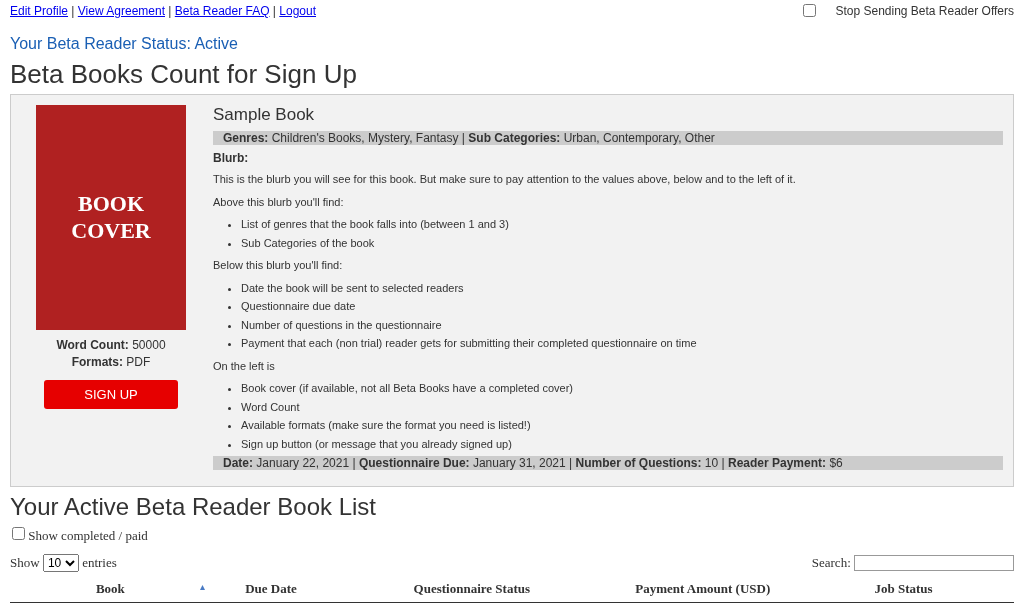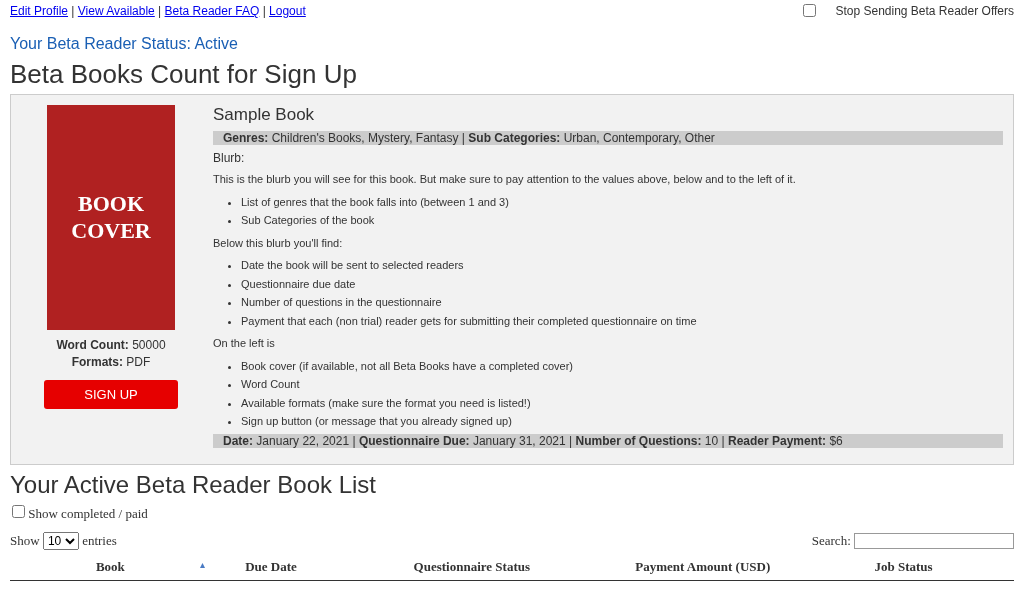--- a/index.html
+++ b/index.html
@@ -6,48 +6,48 @@
   body { font-family: Arial, sans-serif; font-size: 12px; color: #333; background: #fff; padding: 4px 10px; }
   .top-row { display: flex; justify-content: space-between; align-items: flex-start; }
   .nav-links a { color: #0000ee; text-decoration: underline; font-size: 12px; }
   .nav-links span { color: #333; }
   .stop-offers { font-size: 12px; display: flex; align-items: flex-start; gap: 19px; }
   .status-line { color: #1a5fb4; font-size: 16px; font-weight: 500; margin-top: 17px; font-family: 'Segoe UI', sans-serif; }
   h1.heading1 { font-size: 26px; font-weight: 400; color: #333; margin: 6px 0 4px 0; font-family: 'Segoe UI', sans-serif; }
   h2.heading2 { font-size: 24px; font-weight: 400; color: #333; margin: 6px 0 4px 0; font-family: 'Segoe UI', sans-serif; }
   .book-card { border: 1px solid #ccc; background: #f2f2f2; padding: 10px; display: flex; gap: 12px; margin-bottom: 6px; }
   .left-col { width: 180px; flex-shrink: 0; text-align: center; }
-  .cover { width: 128px; height: 225px; background: #b02121; color: #fff; display: flex; align-items: center; justify-content: center; font-family: Georgia, serif; font-size: 22px; font-weight: bold; text-align: center; margin: 0 auto 8px auto; line-height: 1.2; }
+  .cover { width: 150px; height: 225px; background: #b02121; color: #fff; display: flex; align-items: center; justify-content: center; font-family: Georgia, serif; font-size: 22px; font-weight: bold; text-align: center; margin: 0 auto 8px auto; line-height: 1.2; }
   .meta-line { font-size: 12px; margin: 3px 0; font-family: 'Segoe UI', sans-serif; }
   .meta-line b { font-weight: 600; }
   .signup-btn { background: #e60000; color: #fff; border: none; padding: 7px 0; width: 134px; font-size: 13px; border-radius: 3px; margin-top: 8px; cursor: pointer; }
   .right-col { flex: 1; font-family: 'Segoe UI', sans-serif; }
   .book-title { font-size: 17px; font-weight: 500; margin-bottom: 6px; }
   .genre-bar, .footer-bar { background: #cccccc; padding: 0 10px; font-size: 12px; margin-bottom: 6px; }
-  .blurb-label { font-weight: 400; font-size: 12px; margin-top: 4px; }
+  .blurb-label { font-weight: 700; font-size: 12px; margin-top: 4px; }
   .blurb-body { font-size: 11px; line-height: 1.5; }
   .blurb-body p { margin: 6px 0; }
   .blurb-body ul { margin: 4px 0 4px 28px; }
   .blurb-body li { margin: 2px 0; }
   .footer-bar b { font-weight: 600; }
   .show-completed { margin: 6px 0 10px 2px; font-size: 13px; font-family: 'Times New Roman', serif; }
   .table-controls-top { display: flex; justify-content: space-between; align-items: center; margin: 4px 0; font-family: 'Times New Roman', serif; font-size: 13px; }
   .table-controls-top select { font-size: 12px; }
   .search-box input { border: 1px solid #999; height: 16px; width: 160px; font-size: 11px; }
   table.data { width: 100%; border-collapse: collapse; font-family: 'Times New Roman', serif; font-size: 13px; }
   table.data th { background: #fff; border-bottom: 1px solid #333; padding: 5px 6px; text-align: center; font-weight: bold; position: relative; }
   table.data th.sort-asc::after { content: "▴"; color: #4a7bc4; font-size: 9px; position: absolute; right: 6px; top: 6px; }
 </style>
 </head>
 <body>
 
 <div class="top-row">
   <div class="nav-links">
     <a href="#">Edit Profile</a><span> | </span>
-    <a href="#">View Available</a><span> | </span>
+    <a href="#">View Agreement</a><span> | </span>
     <a href="#">Beta Reader FAQ</a><span> | </span>
     <a href="#">Logout</a>
   </div>
   <label class="stop-offers">
     <input type="checkbox" style="">
     <span>Stop Sending Beta Reader Offers</span>
   </label>
 </div>
 
 <div class="status-line">Your Beta Reader Status: Active</div>
@@ -62,20 +62,21 @@
     <button class="signup-btn">SIGN UP</button>
   </div>
   <div class="right-col">
     <div class="book-title">Sample Book</div>
     <div class="genre-bar">
       <b>Genres:</b> <span>Children's Books, Mystery, Fantasy</span> | <b>Sub Categories:</b> <span>Urban, Contemporary, Other</span>
     </div>
     <div class="blurb-label">Blurb:</div>
     <div class="blurb-body">
       <p>This is the blurb you will see for this book.  But make sure to pay attention to the values above, below and to the left of it.</p>
+      <p>Above this blurb you'll find:</p>
       <ul id="above-list">
           <li>List of genres that the book falls into (between 1 and 3)</li>
           <li>Sub Categories of the book</li>
         </ul>
       <p>Below this blurb you'll find:</p>
       <ul id="below-list">
           <li>Date the book will be sent to selected readers</li>
           <li>Questionnaire due date</li>
           <li>Number of questions in the questionnaire</li>
           <li>Payment that each (non trial) reader gets for submitting their completed questionnaire on time</li>

